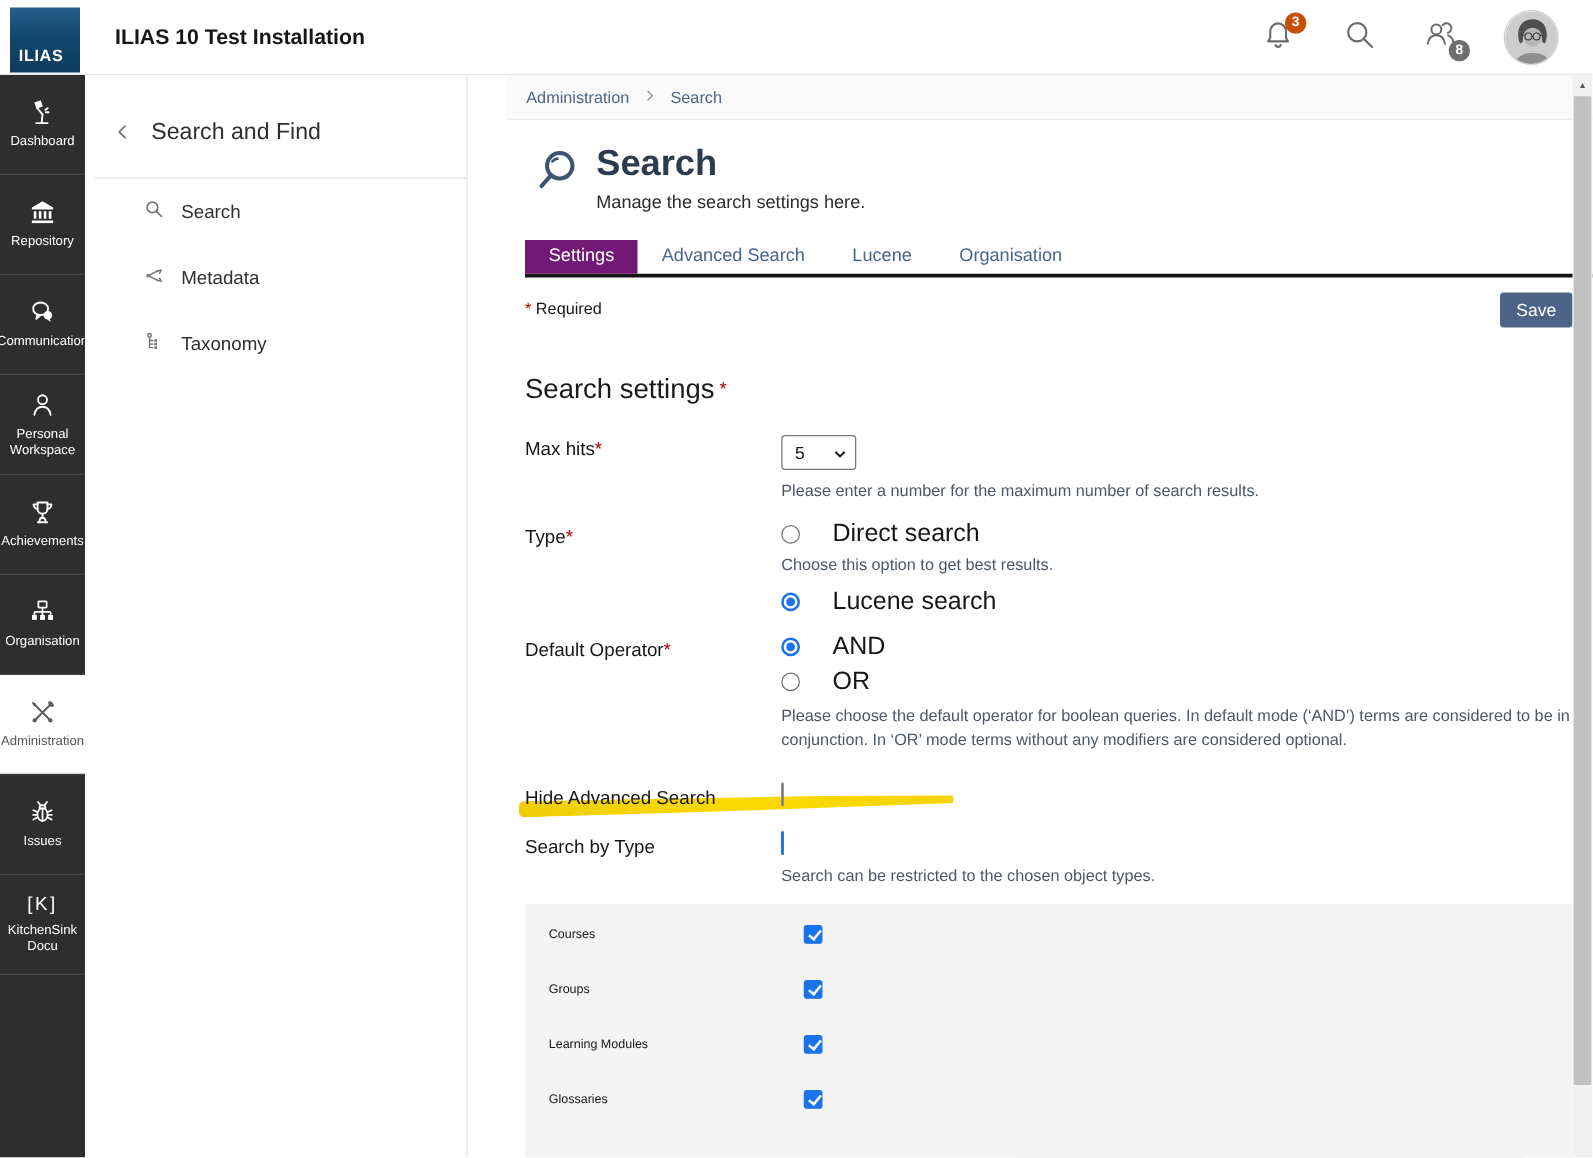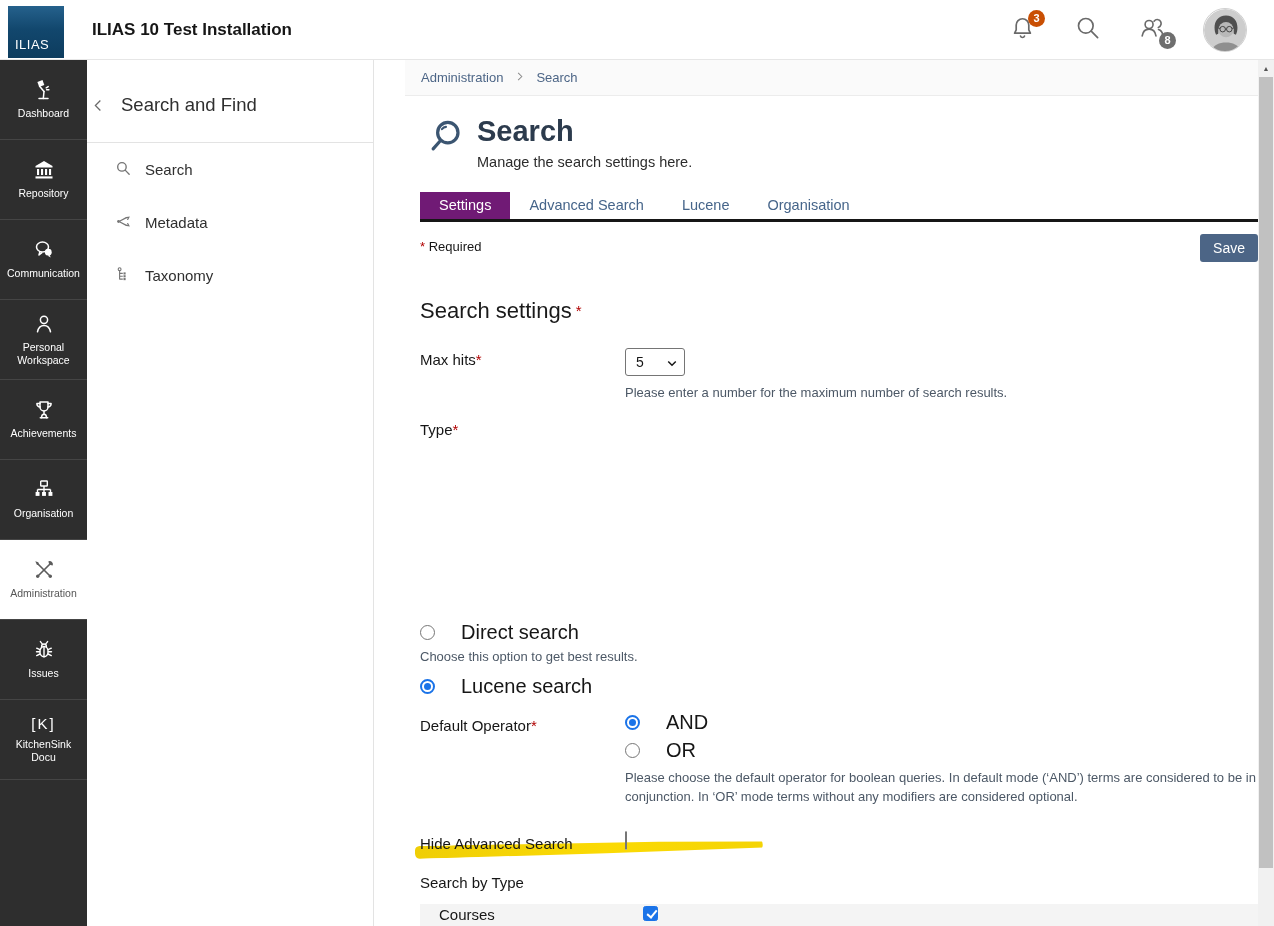--- a/index.html
+++ b/index.html
@@ -2,32 +2,32 @@
 <html><head>
 <meta charset="utf-8">
 <style>
   * { margin:0; padding:0; box-sizing:border-box; }
   html,body { width:1274px; height:926px; overflow:hidden; }
   body { font-family:"Liberation Sans", sans-serif; background:#fff; position:relative; color:#161616; }
 
   
   .topbar { height:60px; display:flex; align-items:center; background:#fff; border-bottom:1px solid #e6e6e6; position:relative; z-index:5; }
   .logo { width:56px; height:52px; margin:4px 0 0 8px; background:linear-gradient(180deg,#25618c 0%,#12476d 45%,#0d3c5e 100%);
-          color:#fff; font-weight:normal; font-size:13px; letter-spacing:.5px; display:flex; align-items:flex-end; padding:0 0 6px 7px; }
+          color:#fff; font-weight:bold; font-size:13px; letter-spacing:.5px; display:flex; align-items:flex-end; padding:0 0 6px 7px; }
   .topbar-title { margin-left:28px; font-size:17px; font-weight:bold; color:#161616; }
   .top-actions { margin-left:auto; display:flex; align-items:center; gap:37px; padding-right:27px; }
   .top-icon { position:relative; width:28px; height:28px; display:flex; align-items:center; justify-content:center; cursor:pointer; }
   .badge { position:absolute; min-width:17px; height:17px; border-radius:50%; color:#fff; font-size:11px; font-weight:bold;
            display:flex; align-items:center; justify-content:center; }
   .badge.noti { background:#c94f03; top:-6px; right:-9px; }
   .badge.contacts { background:#6e6e6e; top:16px; right:-10px; }
   .avatar { width:44px; height:44px; border-radius:50%; overflow:hidden; border:1px solid #cfcfcf; cursor:pointer; }
 
   
-  .rail { position:absolute; left:0; top:60px; bottom:0; width:87px; background:#2e2e2e; z-index:4; }
+  .rail { position:absolute; left:0; top:60px; bottom:0; width:68px; background:#2e2e2e; z-index:4; }
   .rail-item { height:80px; border-bottom:1px solid #454545; display:flex; flex-direction:column; align-items:center;
                justify-content:center; gap:5px; color:#fff; font-size:10.5px; line-height:1.25; text-align:center; cursor:pointer; padding:0 2px; }
   .rail-item.active { background:#fff; color:#565656; }
   .rail-item svg { display:block; }
 
   
   .slate { position:absolute; left:76px; top:60px; bottom:0; width:298px; background:#fff; border-right:1px solid #e3e3e3; z-index:3; }
   .slate-header { display:flex; align-items:center; gap:15px; padding:34px 0 0 15px; font-size:18.5px; color:#2f2f2f; }
   .slate-back { cursor:pointer; display:flex; align-items:center; }
   .slate-divider { border-bottom:1px solid #e3e3e3; margin-top:26px; }
@@ -80,21 +80,21 @@
                        border:solid #fff; border-width:0 2px 2px 0; transform:rotate(40deg); }
 
   .row-hide { margin-top:14px; }
   .marker { position:absolute; left:-5px; top:14px; width:348px; height:13px; z-index:0;
             background:linear-gradient(90deg,#efce06,#fbda04 55%,#f4d405); transform:rotate(-1.35deg);
             transform-origin:left center; border-radius:7px 10px 9px 7px;
             clip-path:polygon(0 0, 70% 12%, 100% 28%, 100% 74%, 55% 90%, 0 100%); }
   .row-sbt { margin-top:19px; }
 
   .panel { margin-top:13px; background:#f4f4f4; padding-top:2px; height:300px; }
-  .prow { height:44px; display:flex; padding-left:19px; font-size:15px; color:#161616;gap:12px; }
+  .prow { height:44px; display:flex; align-items:center; padding-left:19px; font-size:10px; color:#161616;gap:12px; }
   .plabel { width:192px; flex:0 0 192px; }
 
   
   .scrollbar { position:absolute; right:0; top:0; bottom:0; width:16px; background:#f1f1f1; z-index:6; }
   .scroll-up { height:17px; display:flex; align-items:center; justify-content:center; color:#555; font-size:7px; }
   .scroll-thumb { position:absolute; top:17px; left:1px; right:1px; height:791px; background:#c1c1c1; cursor:pointer; }
 </style>
 </head>
 <body>
 
@@ -347,21 +347,21 @@
           <span>
             <svg width="10" height="7" viewBox="0 0 12 8" fill="none" stroke="#161616" stroke-width="1.8">
                 <path d="M1.5 1.5L6 6l4.5-4.5"></path>
               </svg>
           </span>
         </div>
         <div class="help">Please enter a number for the maximum number of search results.</div>
       </div>
     </div>
 
-    <div class="frow" style="margin-top:16px;flex-direction:column;">
+    <div class="frow" style="margin-top:16px;">
       <div class="flabel">
         <span>Type</span><span class="star">*</span>
       </div>
       <div class="fctrl">
         <div class="opt">
           <span class="radio"></span>
           <span>Direct search</span>
         </div>
         <div class="help">Choose this option to get best results.</div>
         <div class="opt">
@@ -391,20 +391,24 @@
     <div class="frow row-hide">
       <div class="marker"></div>
       <div class="flabel">Hide Advanced Search</div>
       <div class="fctrl">
         <span class="cb"></span>
       </div>
     </div>
 
     <div class="frow row-sbt">
       <div class="flabel">Search by Type</div>
+      <div class="fctrl">
+        <span class="cb checked"></span>
+        <div class="help">Search can be restricted to the chosen object types.</div>
+      </div>
     </div>
 
     <div class="panel">
       <div class="prow">
         <div class="plabel">Courses</div>
         <span class="cb checked"></span>
       </div>
       <div class="prow">
         <div class="plabel">Groups</div>
         <span class="cb checked"></span>

